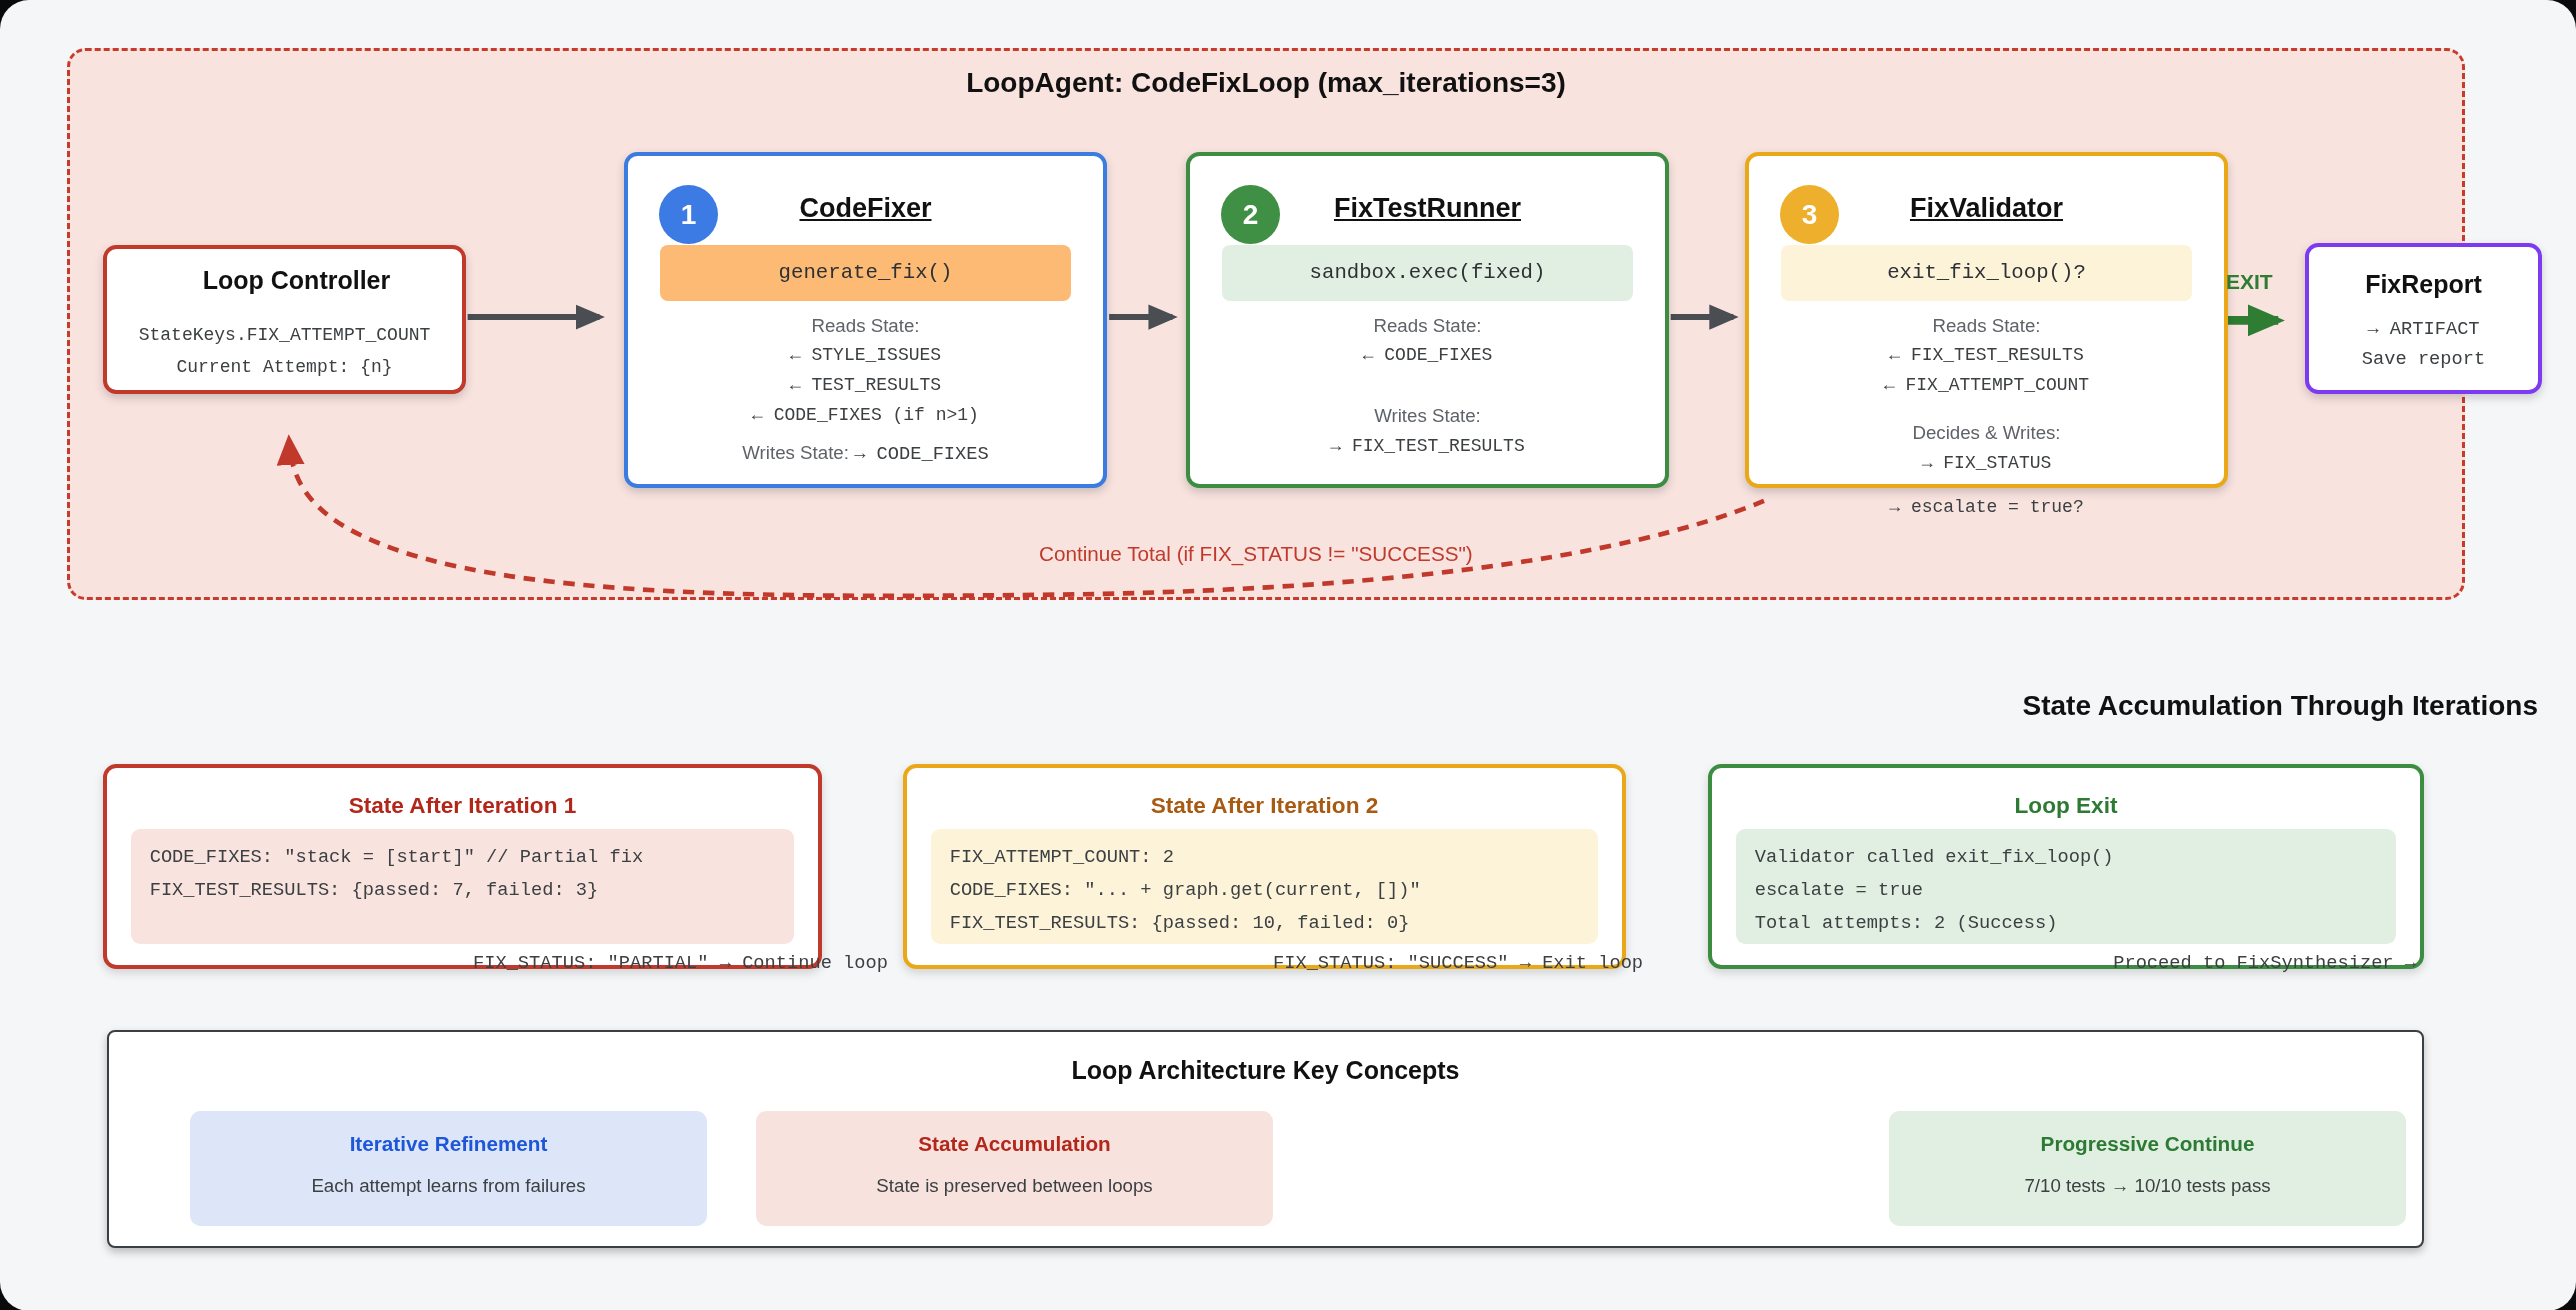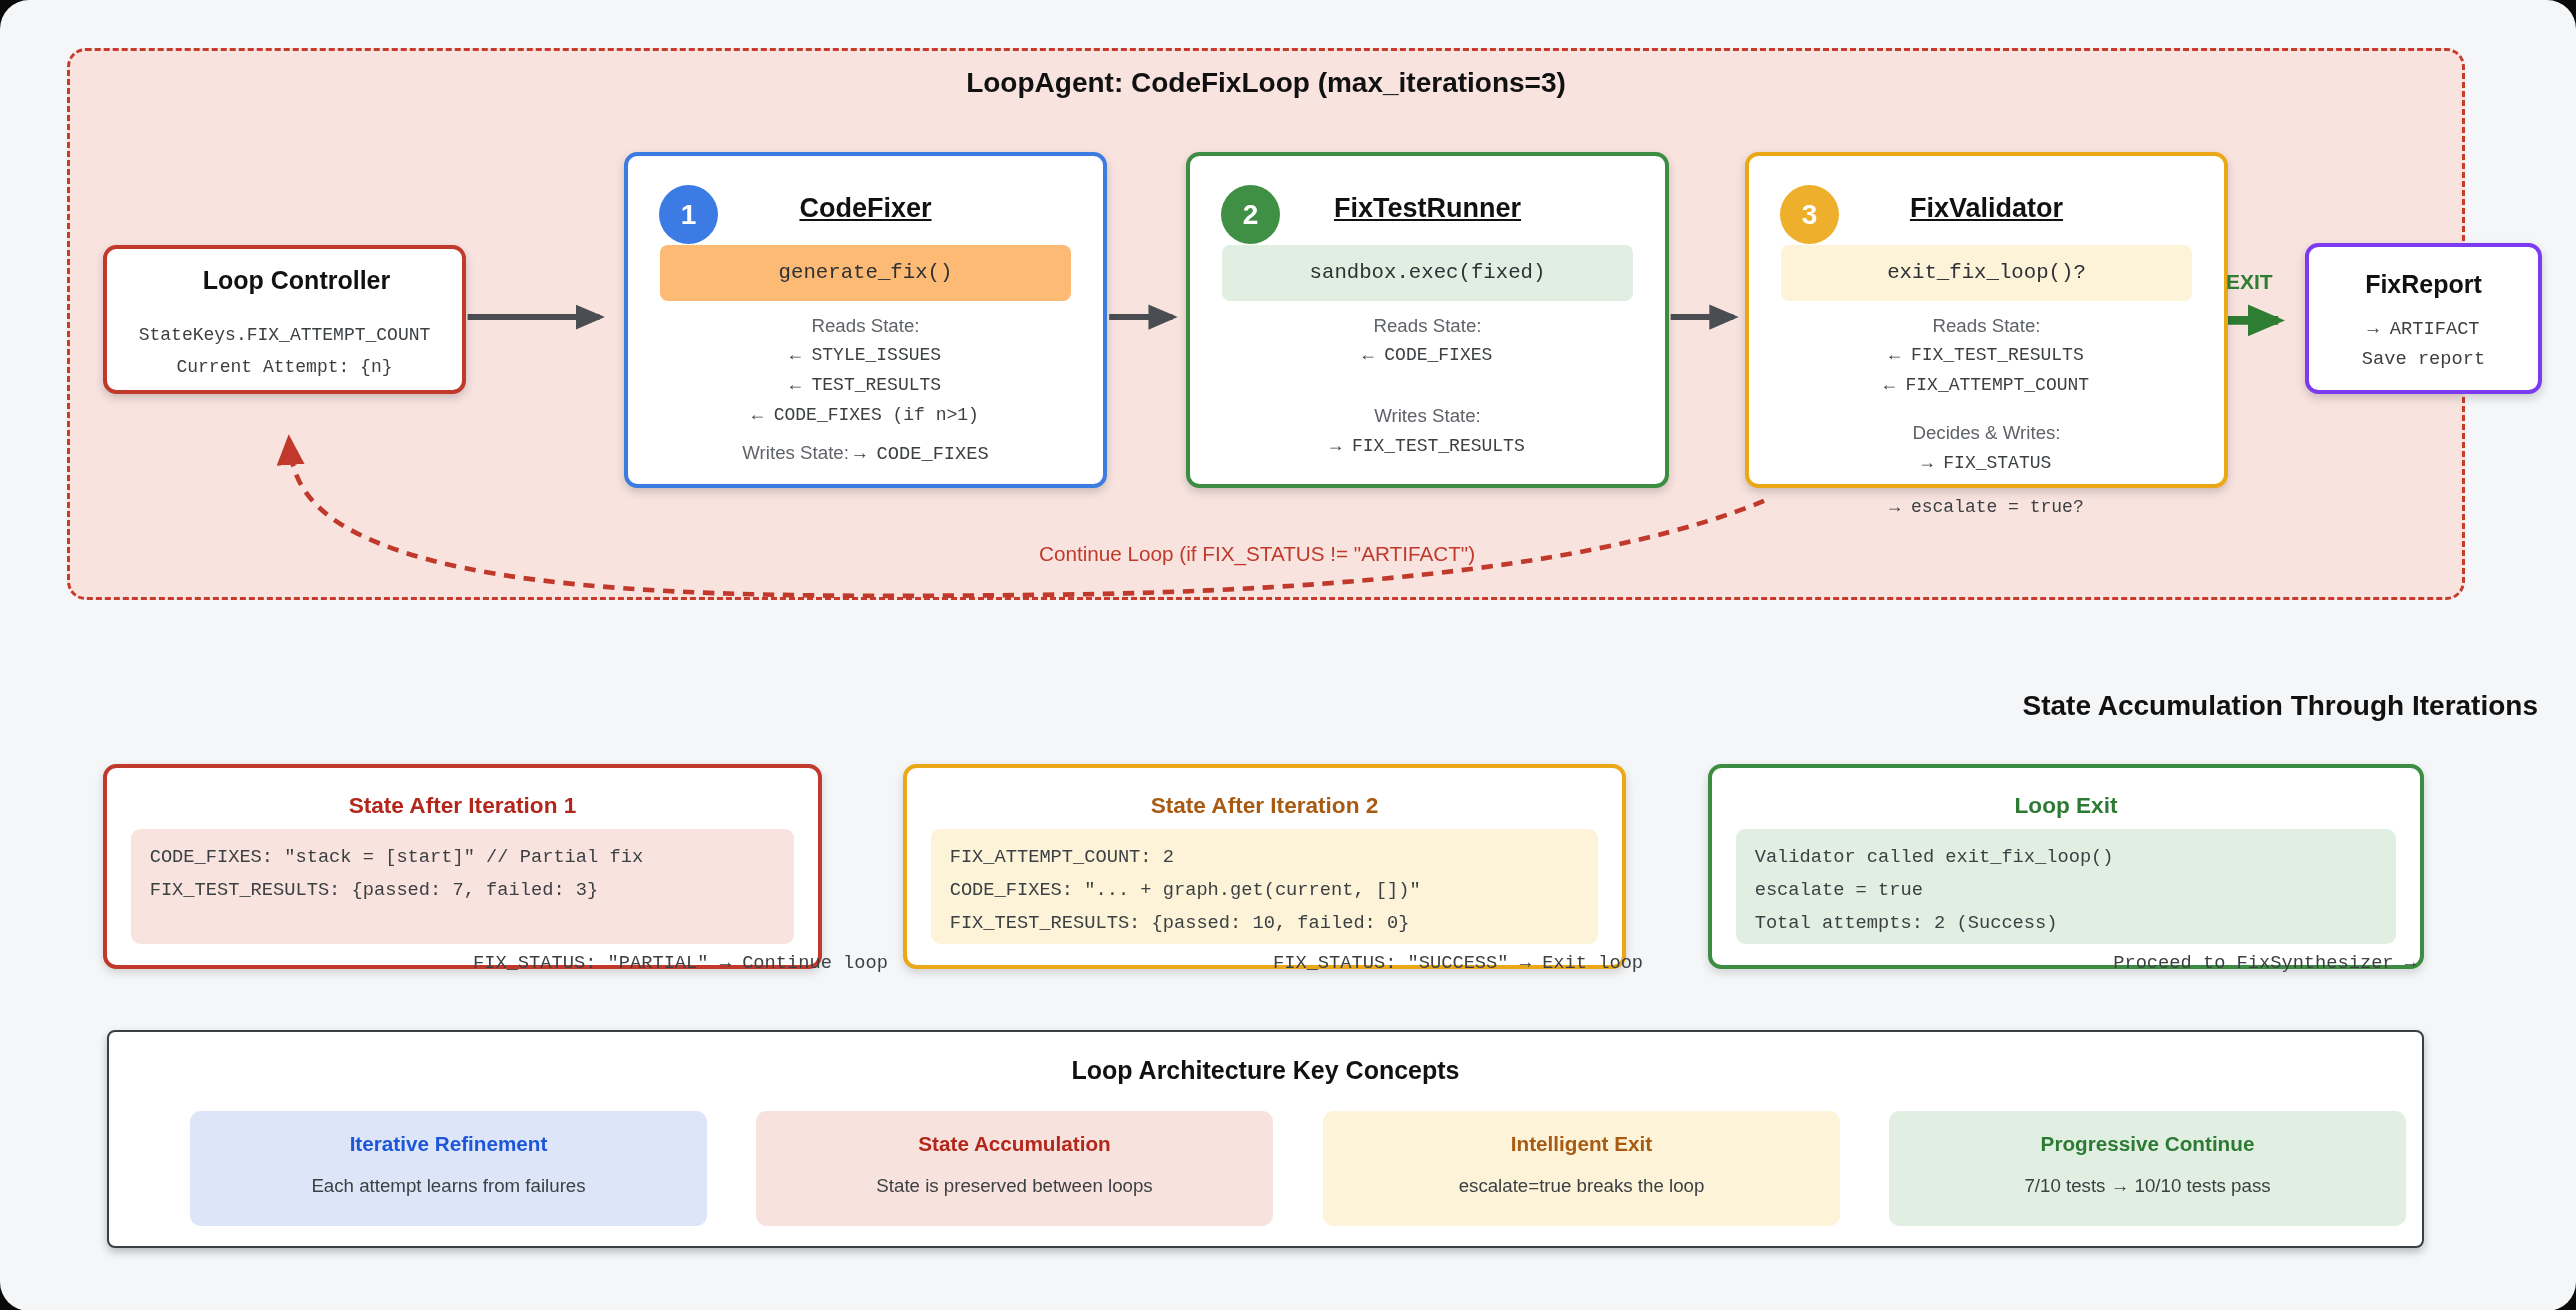--- a/index.html
+++ b/index.html
@@ -179,21 +179,21 @@
     <div class="aline mono overflow-line" style="top:341px">→ escalate = true?</div>
   </div>
 
   <div class="exit-label">EXIT</div>
   <div class="node fixreport">
     <div class="report-title">FixReport</div>
     <div class="report-l1 mono">→ ARTIFACT</div>
     <div class="report-l2 mono">Save report</div>
   </div>
 
-  <div class="continue-label">Continue Loop (if FIX_STATUS != "ARTIFACT")</div>
+  <div class="continue-label">Continue Total (if FIX_STATUS != "SUCCESS")</div>
 
   <div class="state-heading">State Accumulation Through Iterations</div>
 
   <div class="state-box red">
     <div class="state-title red">State After Iteration 1</div>
     <div class="code-block red">
       <div class="code-line mono">CODE_FIXES: "stack = [start]" // Partial fix</div>
       <div class="code-line mono">FIX_TEST_RESULTS: {passed: 7, failed: 3}</div>
     </div>
     <div class="state-overflow mono" style="left:366px">FIX_STATUS: "PARTIAL" → Continue loop</div>
@@ -222,24 +222,20 @@
   <div class="concepts">
     <div class="concepts-title">Loop Architecture Key Concepts</div>
     <div class="card c0">
       <div class="card-title">Iterative Refinement</div>
       <div class="card-desc">Each attempt learns from failures</div>
     </div>
     <div class="card c1">
       <div class="card-title">State Accumulation</div>
       <div class="card-desc">State is preserved between loops</div>
     </div>
-    <div class="card c2">
-      <div class="card-title">Intelligent Exit</div>
-      <div class="card-desc">escalate=true breaks the loop</div>
-    </div>
     <div class="card c3">
       <div class="card-title">Progressive Continue</div>
       <div class="card-desc">7/10 tests → 10/10 tests pass</div>
     </div>
   </div>
 
 </div>
 
 
 </body></html>

